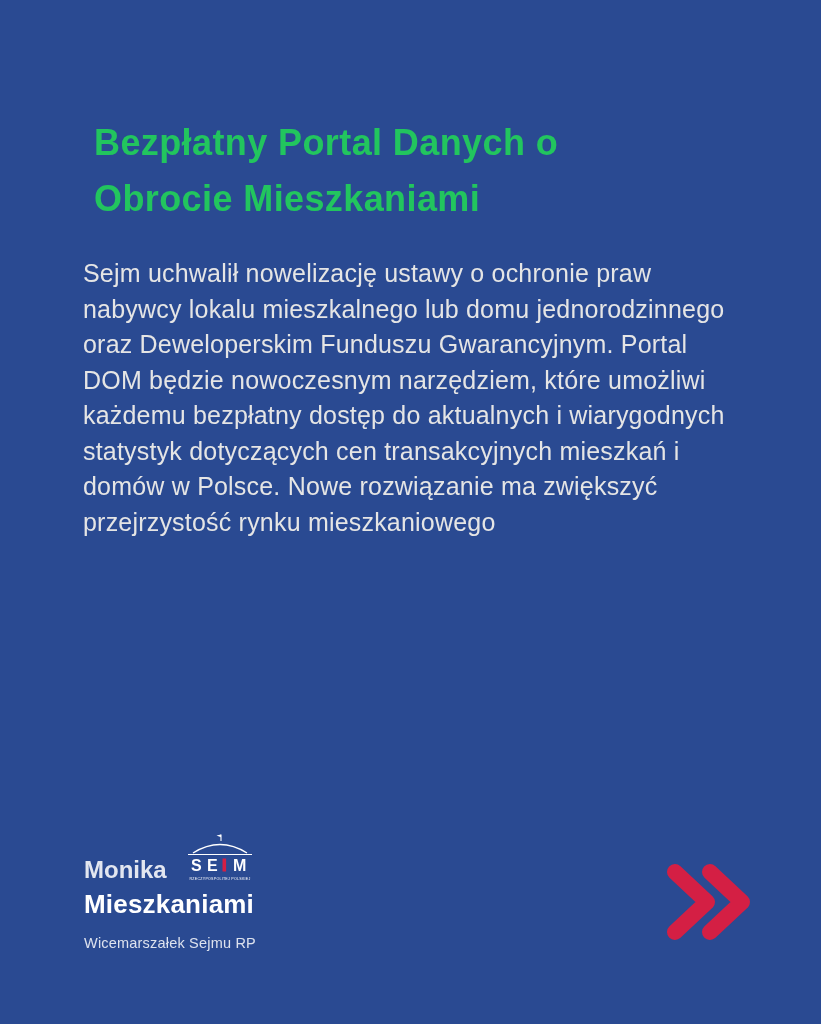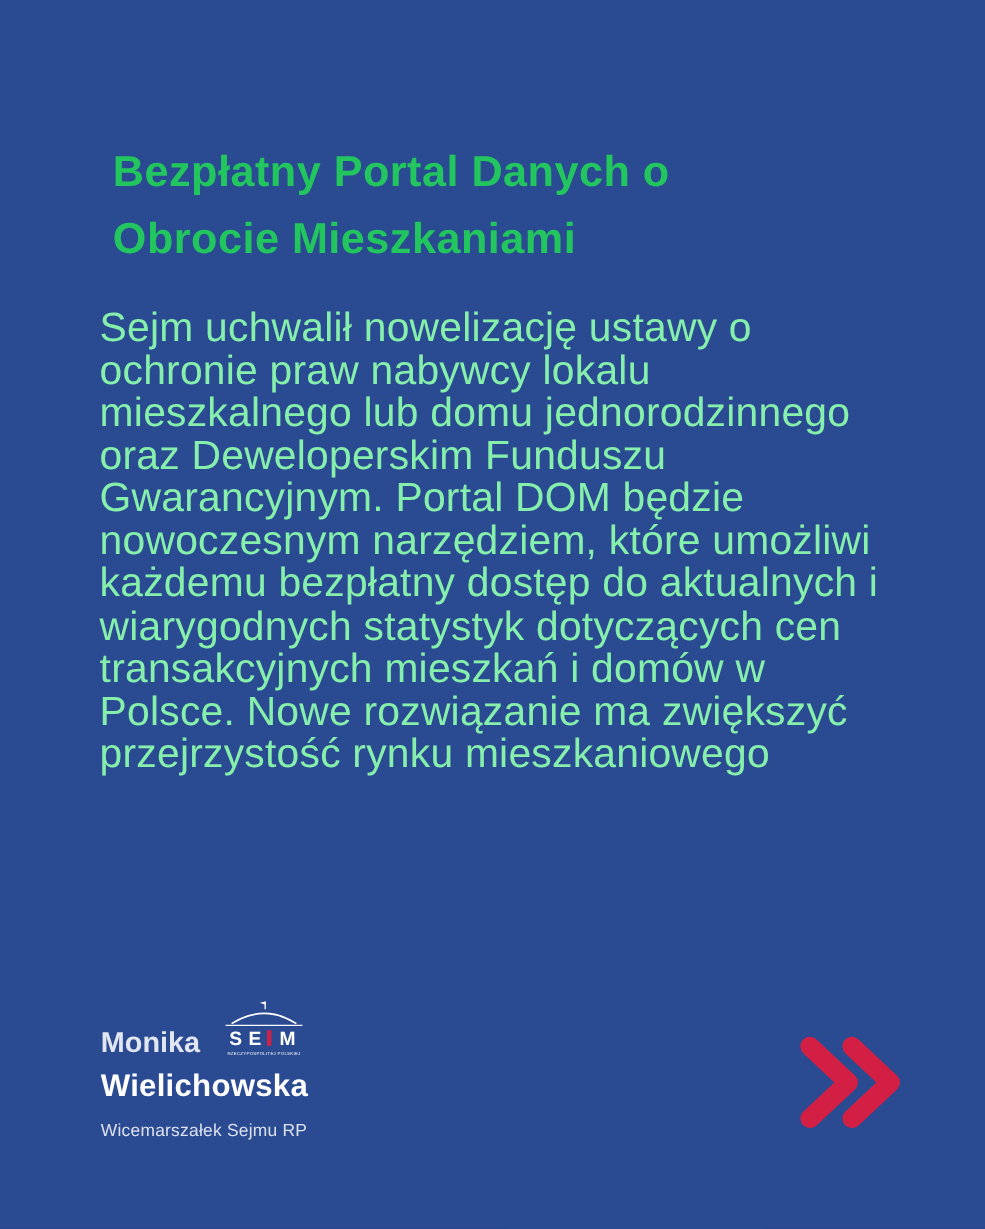--- a/index.html
+++ b/index.html
@@ -28,22 +28,22 @@
     font-weight: 700;
     line-height: 1.55;
     letter-spacing: 0.4px;
   }
   .body-text {
     position: absolute;
     left: 83px;
     top: 256px;
     max-width: 665px;
     margin: 0;
-    color: #86efac;
-    font-size: 34px;
+    color: #e5e5e5;
+    font-size: 25px;
     font-weight: 400;
     line-height: 35.5px;
     letter-spacing: 0.2px;
   }
   .signature {
     position: absolute;
     left: 84px;
     bottom: 74px;
   }
   .sig-row {
@@ -108,21 +108,21 @@
 
         <text x="8" y="38" fill="#ffffff" font-family="Liberation Sans, sans-serif" font-size="16" font-weight="700">S</text>
         <text x="24" y="38" fill="#ffffff" font-family="Liberation Sans, sans-serif" font-size="16" font-weight="700">E</text>
         <rect x="39.5" y="25.5" width="3.6" height="13" fill="#d41f44"></rect>
         <text x="50" y="38" fill="#ffffff" font-family="Liberation Sans, sans-serif" font-size="16" font-weight="700">M</text>
 
         <text x="37" y="46.5" fill="#ffffff" text-anchor="middle" font-family="Liberation Sans, sans-serif" font-size="3.6" letter-spacing="0.25">RZECZYPOSPOLITEJ POLSKIEJ</text>
       </svg>
     </div>
 
-    <div class="last-name">Wielichowska</div>
+    <div class="last-name">Mieszkaniami</div>
 
     <div class="role">Wicemarszałek Sejmu RP</div>
   </div>
 
   <svg class="next-arrows" viewBox="0 0 88 80" xmlns="http://www.w3.org/2000/svg">
     <polyline points="11,10 43,40 11,70" fill="none" stroke="#d41f44" stroke-width="16" stroke-linecap="round" stroke-linejoin="round"></polyline>
     <polyline points="46,10 78,40 46,70" fill="none" stroke="#d41f44" stroke-width="16" stroke-linecap="round" stroke-linejoin="round"></polyline>
   </svg>
 
 </div>

